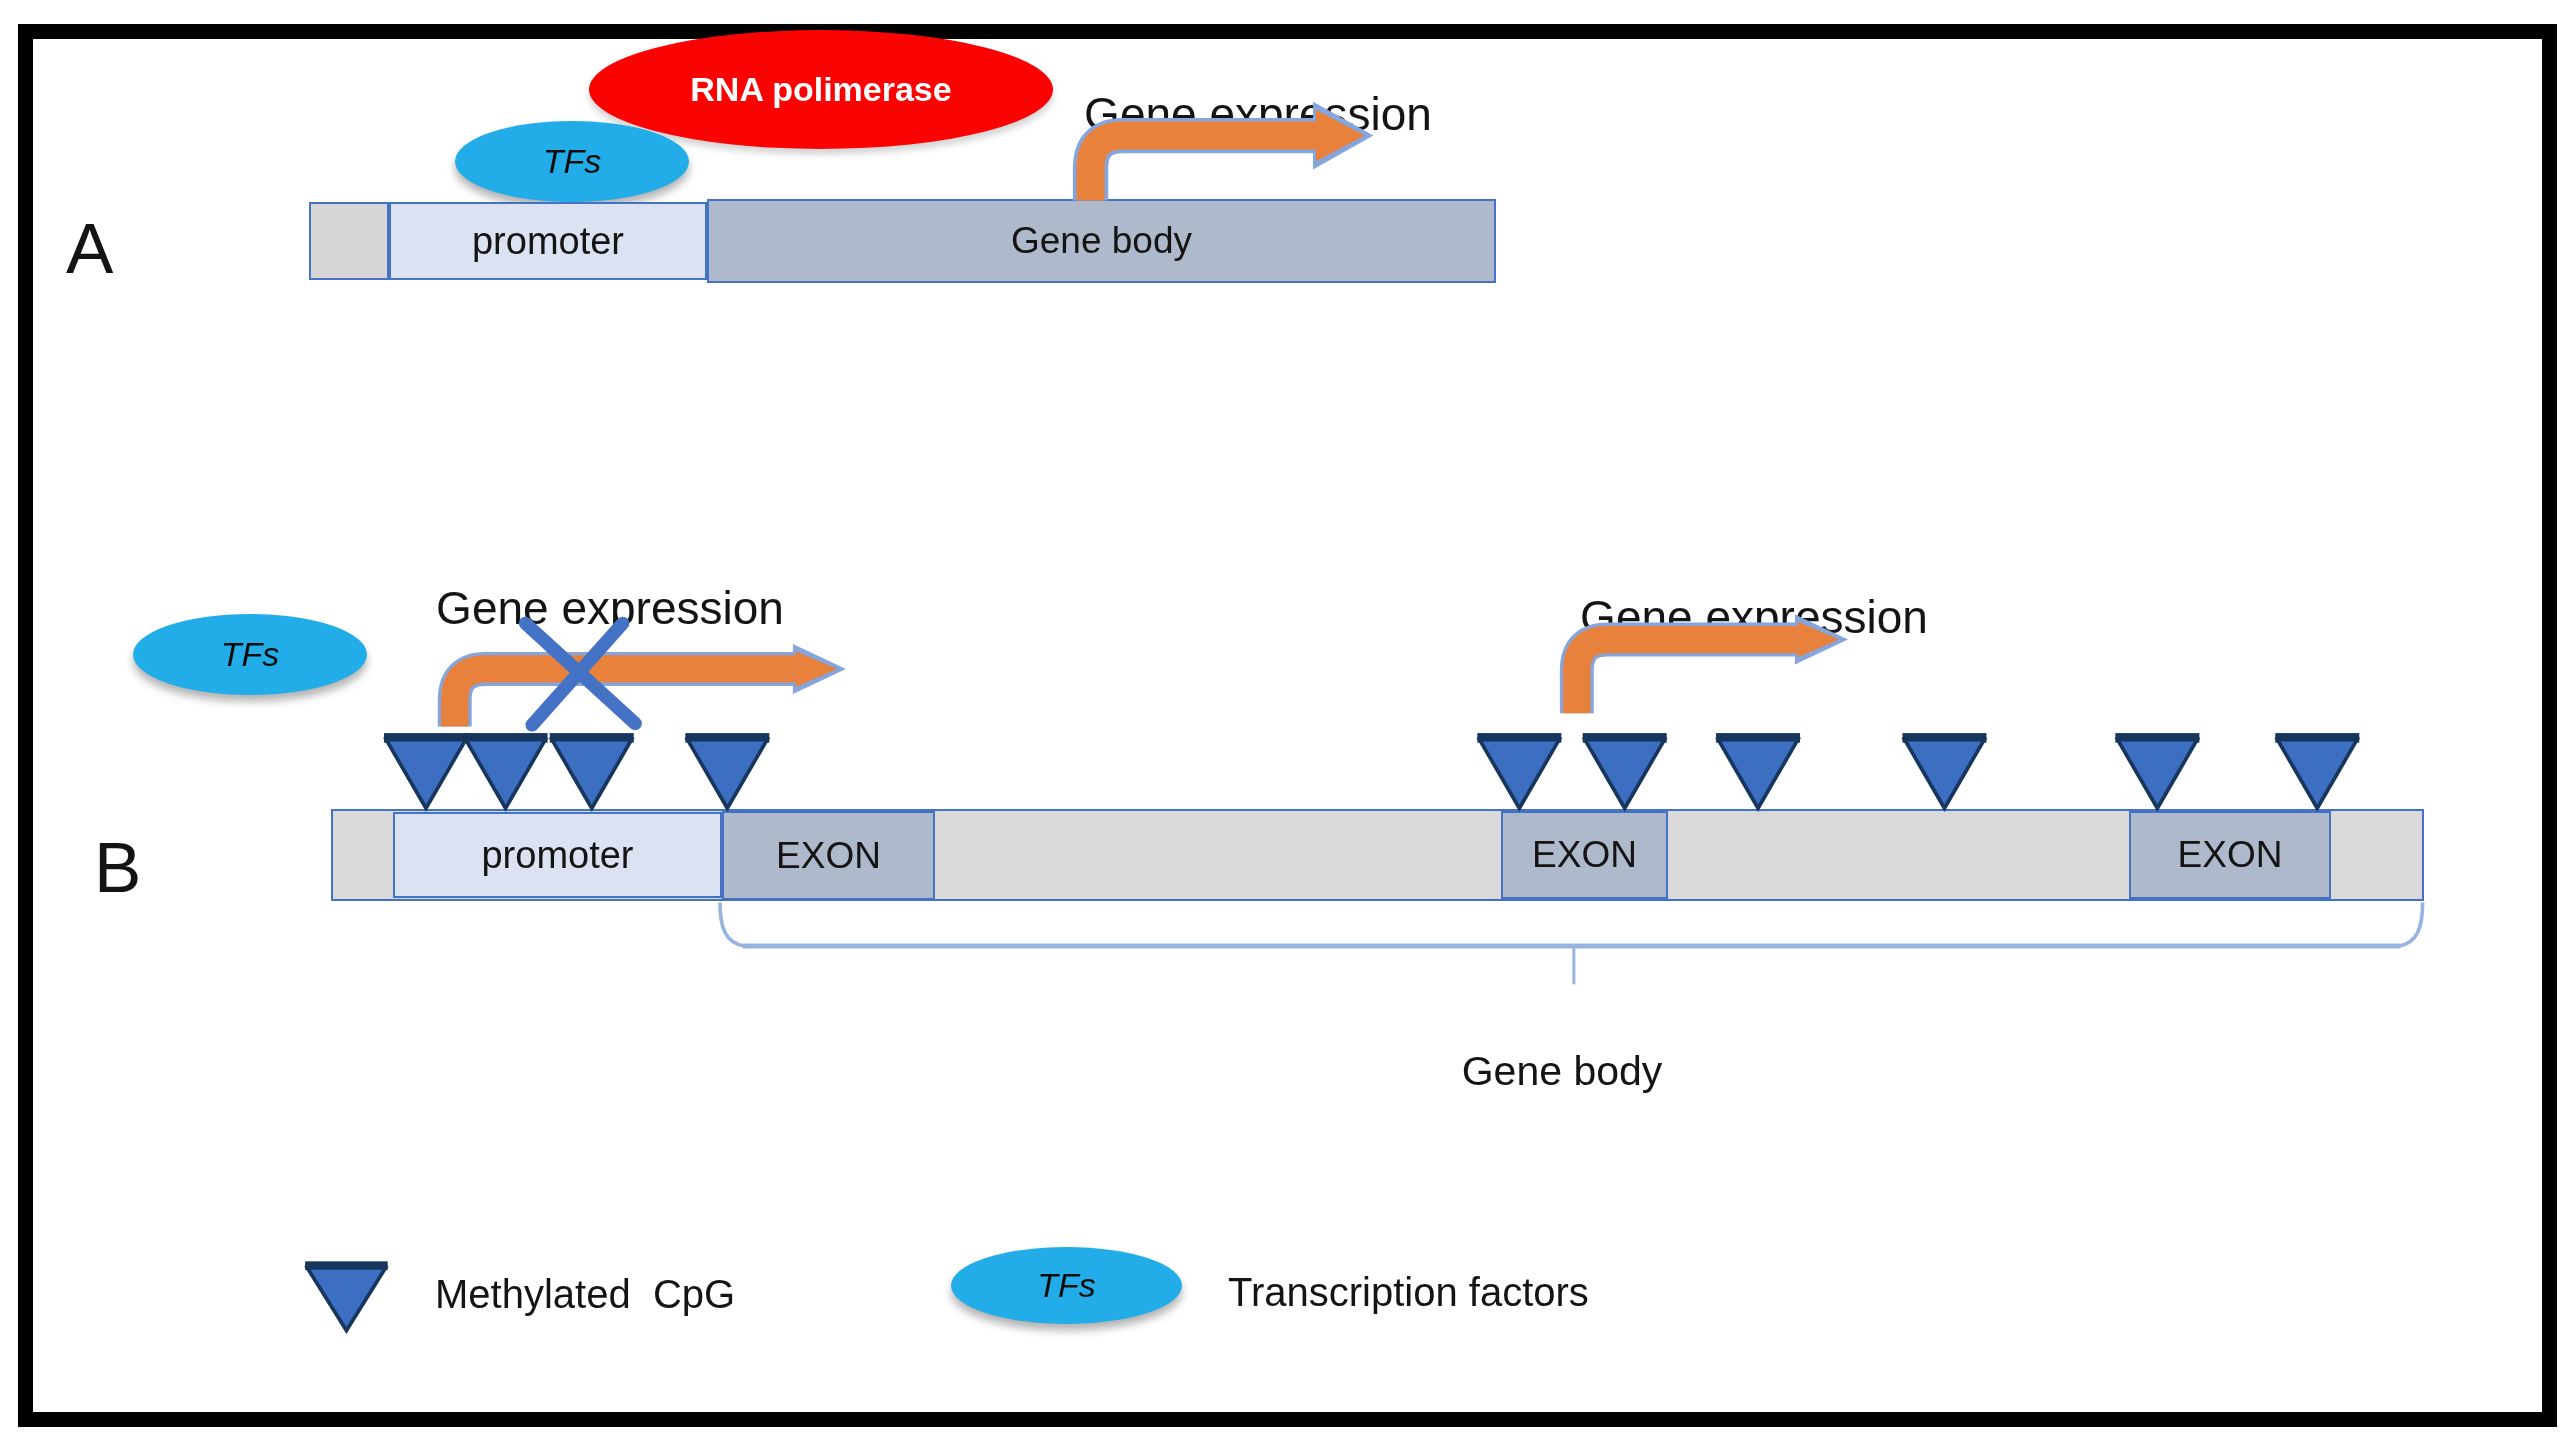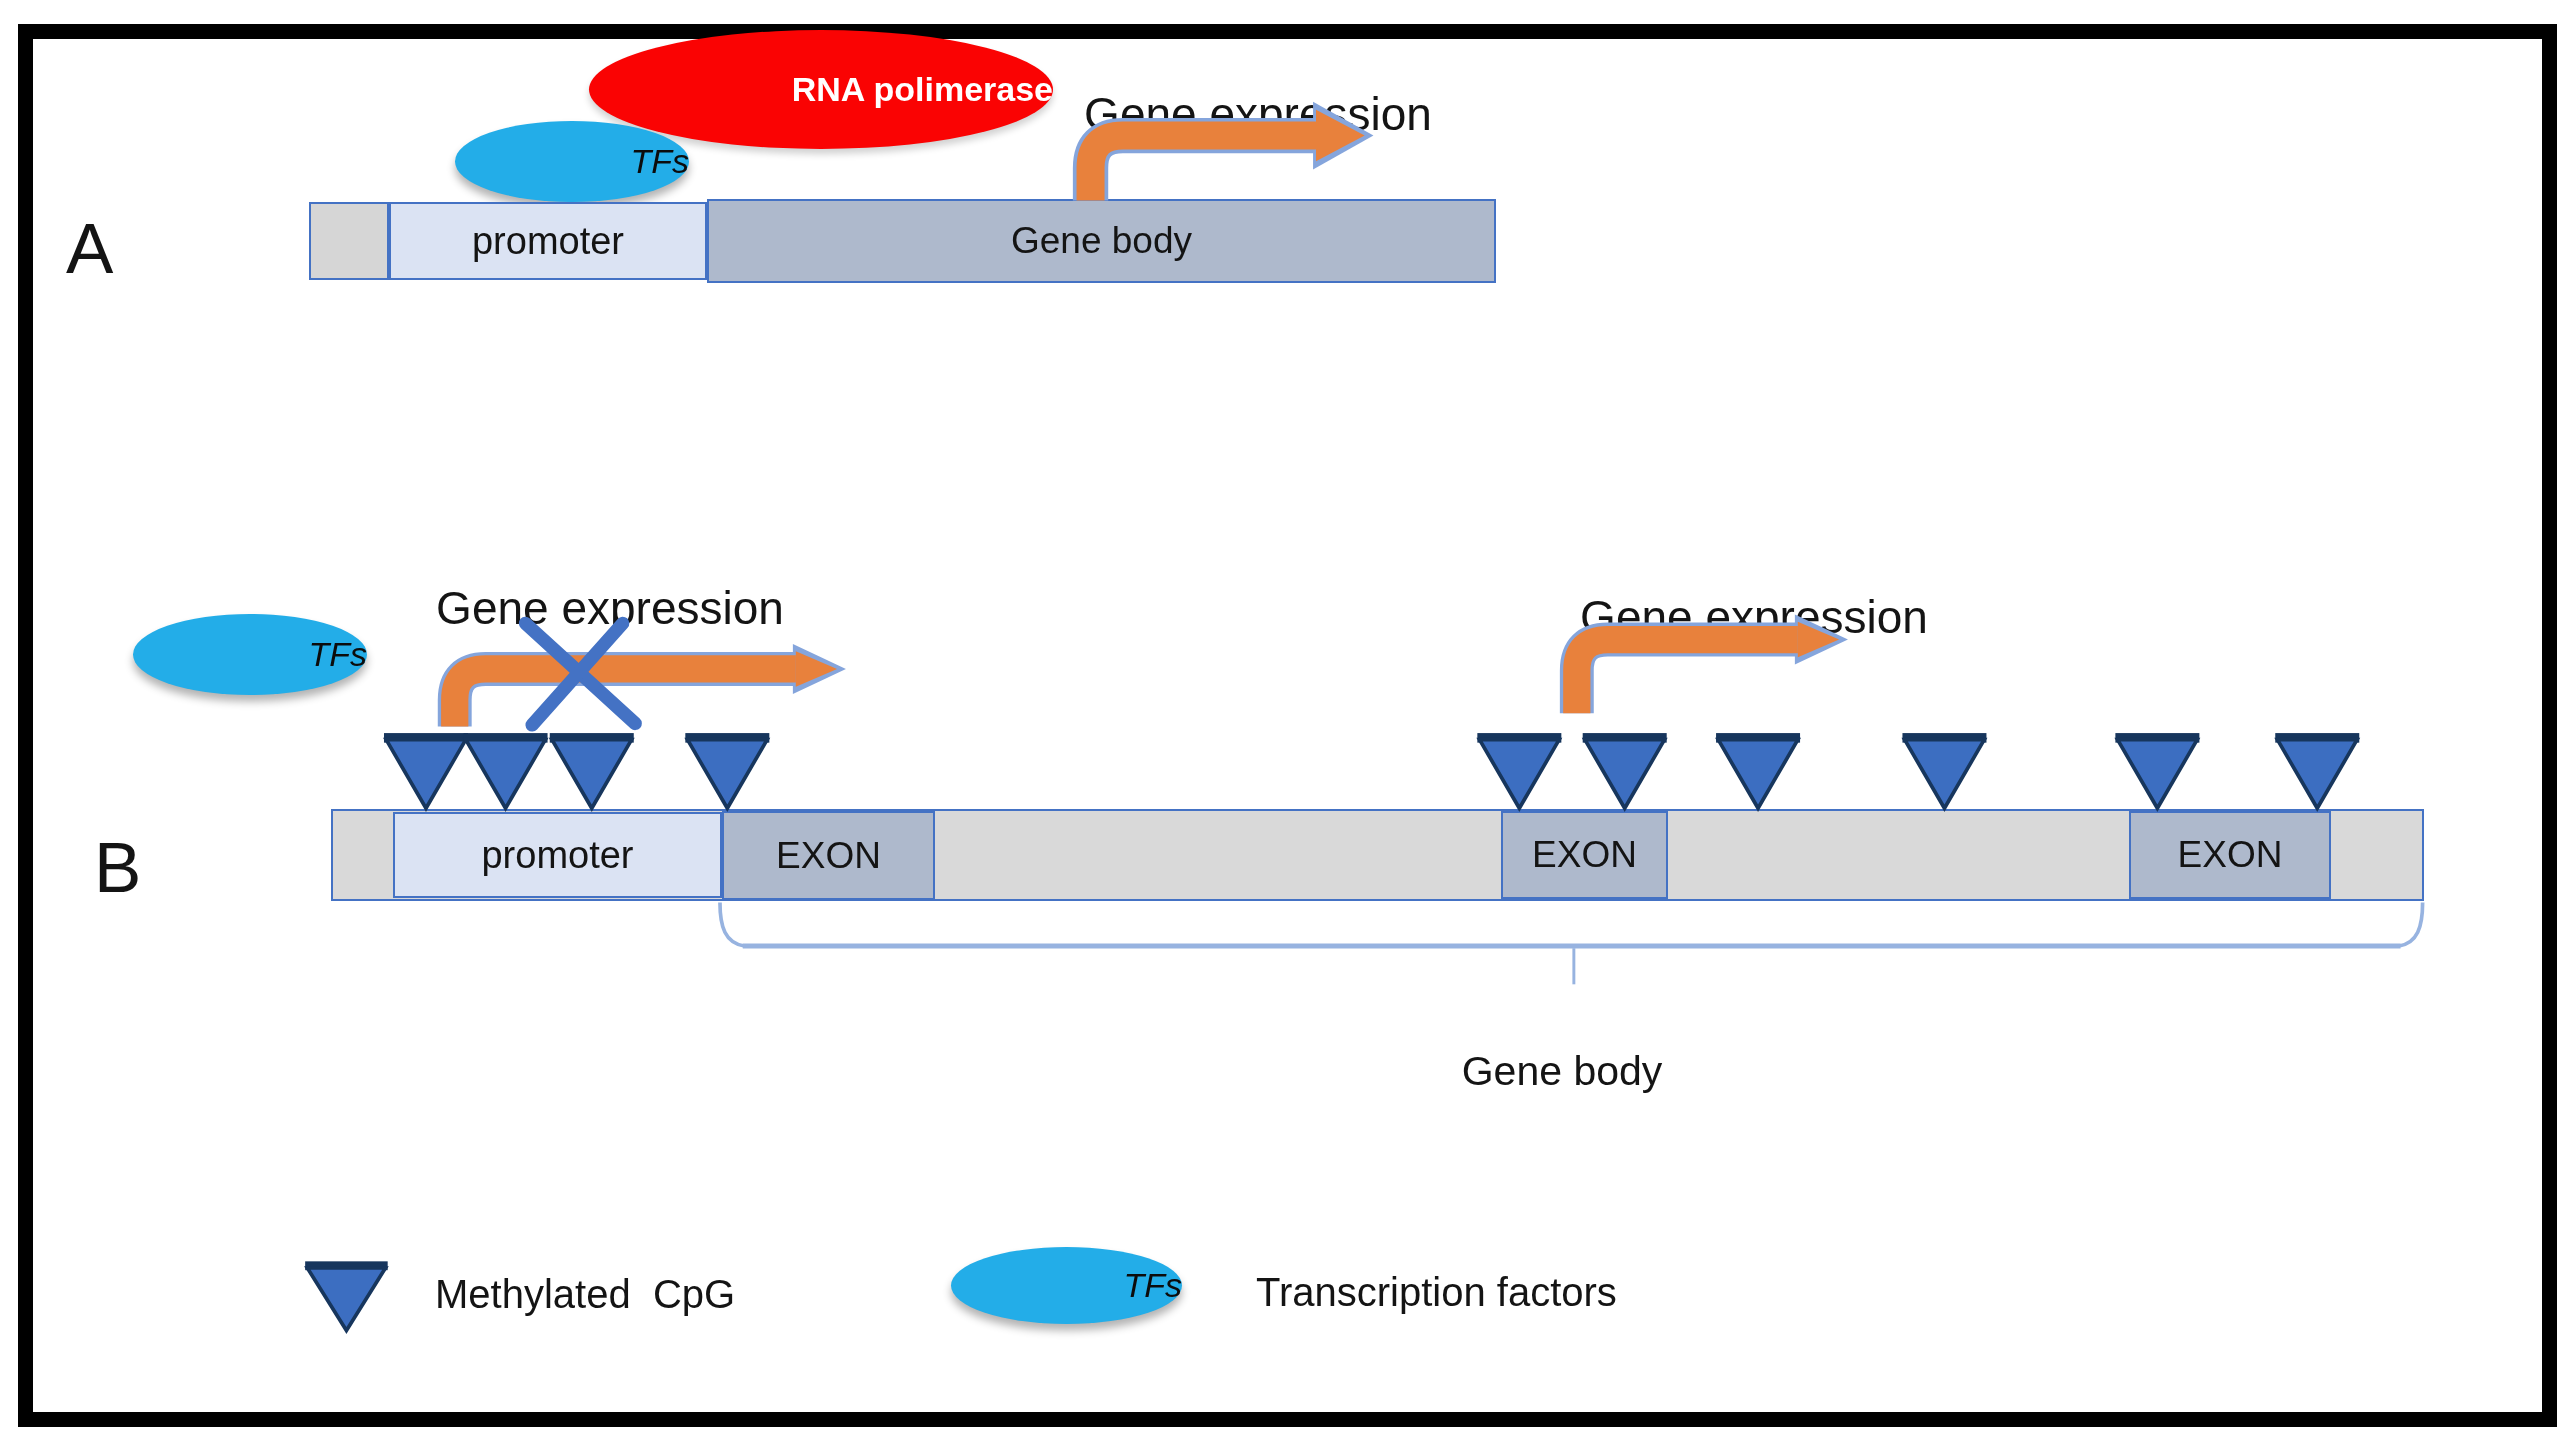--- a/index.html
+++ b/index.html
@@ -4,21 +4,21 @@
 <style>
   html,body{margin:0;padding:0;background:#ffffff;}
   body{width:2576px;height:1447px;position:relative;overflow:hidden;
        font-family:"Liberation Sans", sans-serif;color:var(--ink,#141414);}
   .frame{position:absolute;left:17.7px;top:24px;right:19px;bottom:20px;
          border:15.5px solid var(--frame,#000);}
   .abs{position:absolute;}
   .ctr{transform:translateX(-50%);white-space:nowrap;margin-top:40px;}
   .title{font-size:46px;color:var(--ink);}
   .panel-label{font-size:71px;color:var(--ink);}
-  .ellipse{position:absolute;border-radius:50%;display:flex;align-items:center;justify-content:flex-end;}
+  .ellipse{position:absolute;border-radius:50%;display:flex;align-items:center;justify-content:center;}
   .tf-ellipse{background:var(--cyan);font-size:34px;color:#0c0c0c;
               box-shadow:0 6.6px 8.8px rgba(0,0,0,0.30);font-style:italic;}
   .rna-ellipse{background:var(--red);font-size:34px;font-weight:bold;color:#ffffff;
                box-shadow:0 5.2px 7.4px rgba(0,0,0,0.18);}
   .seg{position:absolute;box-sizing:border-box;border:2.2px solid var(--bar-border);
        display:flex;align-items:center;justify-content:center;}
   .seg-gray{background:var(--bar-gray);}
   .seg-gray-a{background:var(--bar-gray-a);}
   .seg-promoter{background:var(--promoter);font-size:38px;}
   .seg-exon{background:var(--exon);font-size:37px;}
@@ -75,21 +75,21 @@
 </div>
 
 <div class="abs ctr" style="left:1562px;top:1008px;font-size:41px;">Gene body</div>
 
 <div class="abs legend-label" style="left:435px;top:1272px;">Methylated  CpG</div>
 
 <div class="ellipse tf-ellipse" style="left:951px;top:1247px;width:231px;height:77px;">
   <span>TFs</span>
 </div>
 
-<div class="abs legend-label" style="left:1256px;top:1270px;">Transcription factors</div>
+<div class="abs legend-label" style="left:1228px;top:1270px;">Transcription factors</div>
 
 <svg class="overlay" width="2576" height="1447" viewBox="0 0 3496 1964">
 
   <g>
     <path d="M1480 272 V228 Q1480 184 1524 184 H1786" fill="none" style="stroke:var(--arrow-outline)" stroke-width="48"></path>
     <polygon points="1782,138 1864,184 1782,230" style="fill:var(--arrow-outline)"></polygon>
     <path d="M1480 272 V228 Q1480 184 1524 184 H1786" fill="none" style="stroke:var(--orange)" stroke-width="38"></path>
     <polygon points="1786,149 1852,184 1786,219" style="fill:var(--orange)"></polygon>
   </g>
 

